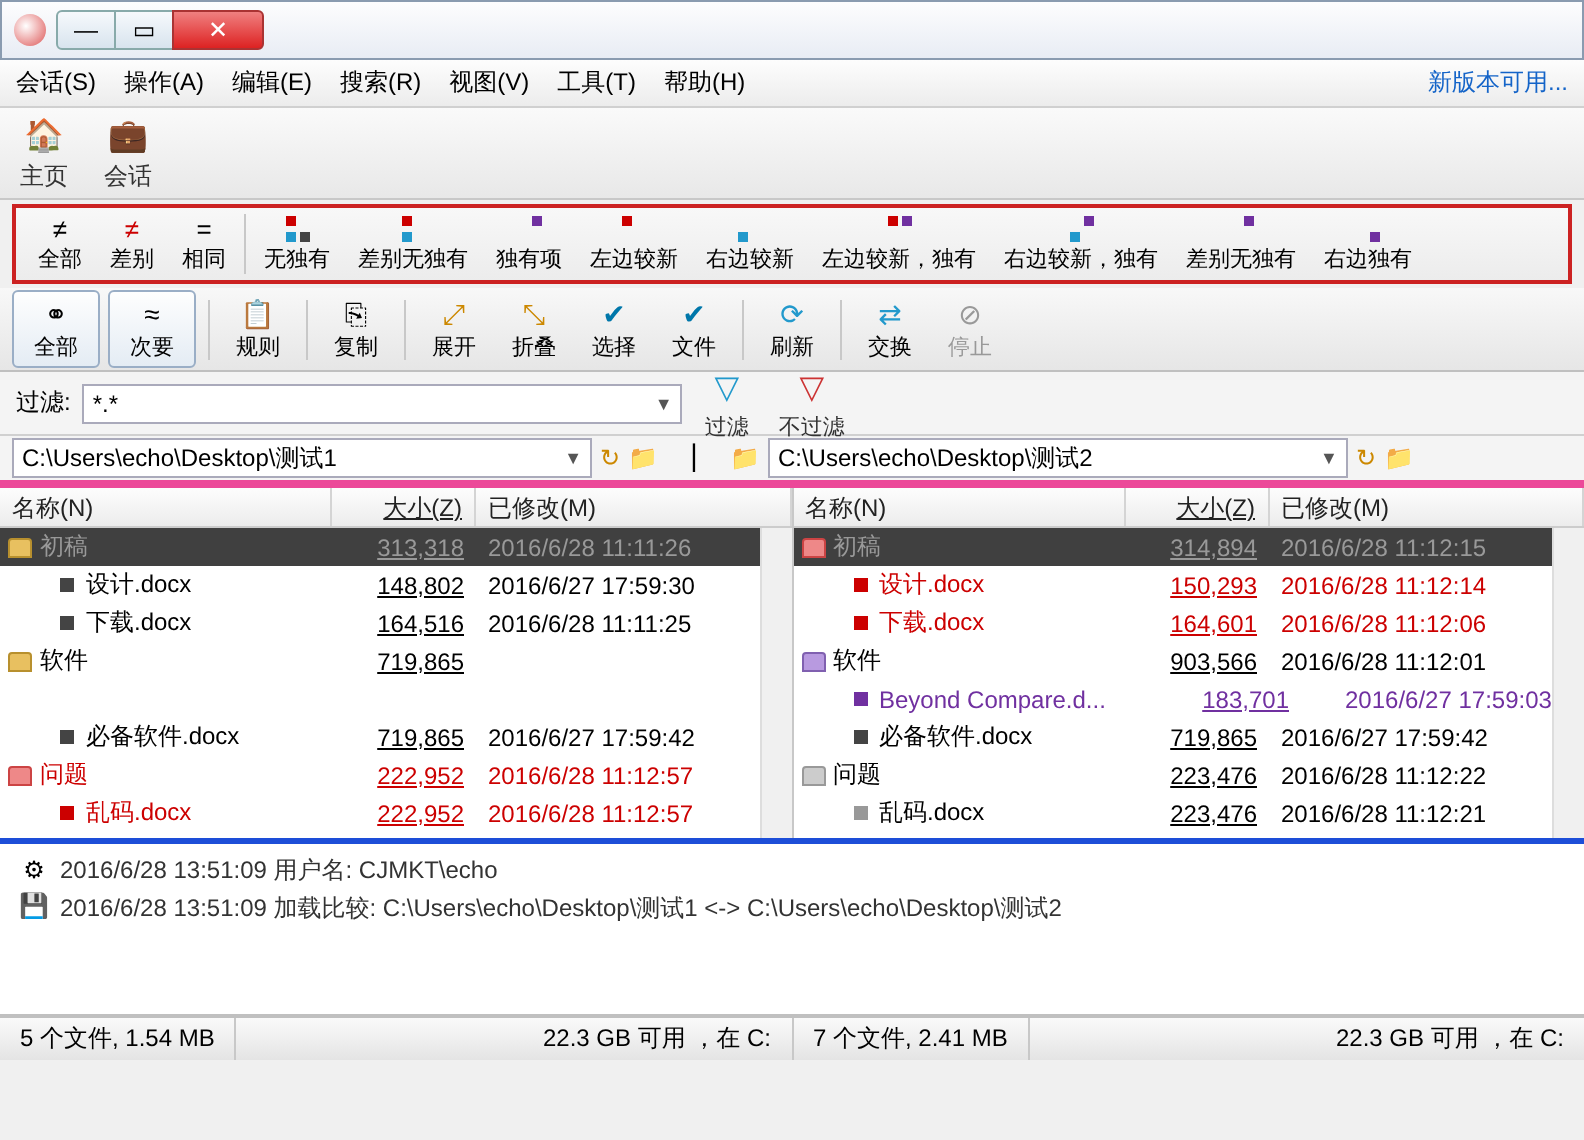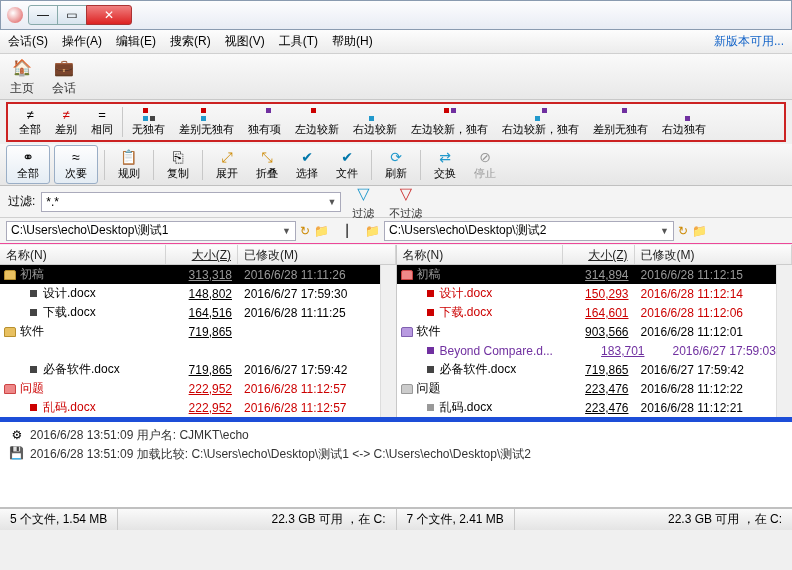--- a/index.html
+++ b/index.html
@@ -33,37 +33,37 @@
 .t2btn.boxed { border:1px solid #9aaec6; background:linear-gradient(#fefefe,#e4ecf4); border-radius:3px; padding:2px 10px; }
 .t2btn .ico { width:20px; height:18px; font-size:14px; display:flex;align-items:center;justify-content:center; }
 .t2btn .lbl { font-size:11px; }
 .t2btn.disabled { color:#999; }
 
 .filterline { height: 32px; background:#f4f4f4; border-bottom:1px solid #d0d0d0; display:flex; align-items:center; padding:0 8px; gap:6px; }
 .combo { border:1px solid #aab; background:#fff; height:20px; padding:1px 4px; display:flex; align-items:center; }
 .combo.w { width:300px; }
 .combo .arrow { margin-left:auto; font-size:9px; color:#555; }
 
-.pathbar { height: 26px; background:#f4f4f4; border-bottom:1px solid #ec4899; display:flex; align-items:center; padding:0 6px; gap:4px; }
+.pathbar { height: 26px; background:#f4f4f4; border-bottom:4px solid #ec4899; display:flex; align-items:center; padding:0 6px; gap:4px; }
 .pathbar .combo { width:290px; }
 .pathbar .mid { width:28px; display:flex; justify-content:center; gap:2px; }
 
-.panes { display:flex; height: 178px; border-bottom:5px solid #1d4ed8;align-items:flex-end; }
+.panes { display:flex; height: 178px; border-bottom:3px solid #1d4ed8; }
 .pane { flex:1; border-right:1px solid #c8c8c8; background:#fff; overflow:hidden; position:relative; }
 .pane:last-child { border-right:none; }
 .colhdr { height:20px; background:linear-gradient(#fdfdfd,#ececec); border-bottom:1px solid #ccc; display:flex; }
 .colhdr div { border-right:1px solid #d4d4d4; padding:2px 6px; font-size:12px; color:#222; }
 .c-name { width: 166px; }
 .c-size { width: 72px; text-align:right;text-decoration:underline; }
 .c-date { flex:1; }
 .row { display:flex; height:19px; align-items:center; }
 .row .c-name { display:flex; align-items:center; gap:4px; padding-left:4px; }
 .row .c-size { text-align:right; padding-right:6px; }
 .row .c-date { padding-left:6px; }
-.row.sel { background:#000000; }
+.row.sel { background:#404040; }
 .row.gray { color:#999; }
 .row.red { color:#c00; }
 .row.purple { color:#7030a0;gap:16px; }
 .fi { width:12px; height:10px; display:inline-block; }
 .fi.folder { background:#e8c060; border:1px solid #b8902e; border-radius:2px 2px 0 0; }
 .fi.folderpurple { background:#b89ae0; border:1px solid #8060b0; border-radius:2px 2px 0 0; }
 .fi.folderred { background:#e88; border:1px solid #c44; border-radius:2px 2px 0 0; }
 .fi.folderg { background:#ccc; border:1px solid #999; border-radius:2px 2px 0 0; }
 .sq { width:7px; height:7px; display:inline-block; margin-left:8px; margin-right:2px;}
 .sq.red { background:#c00; }

